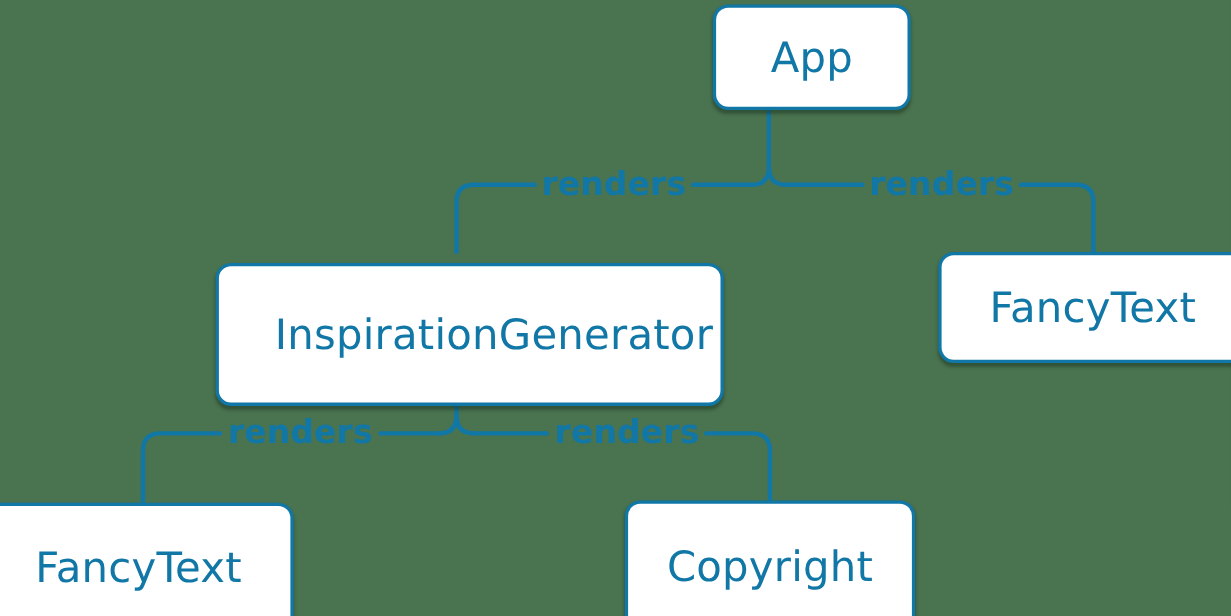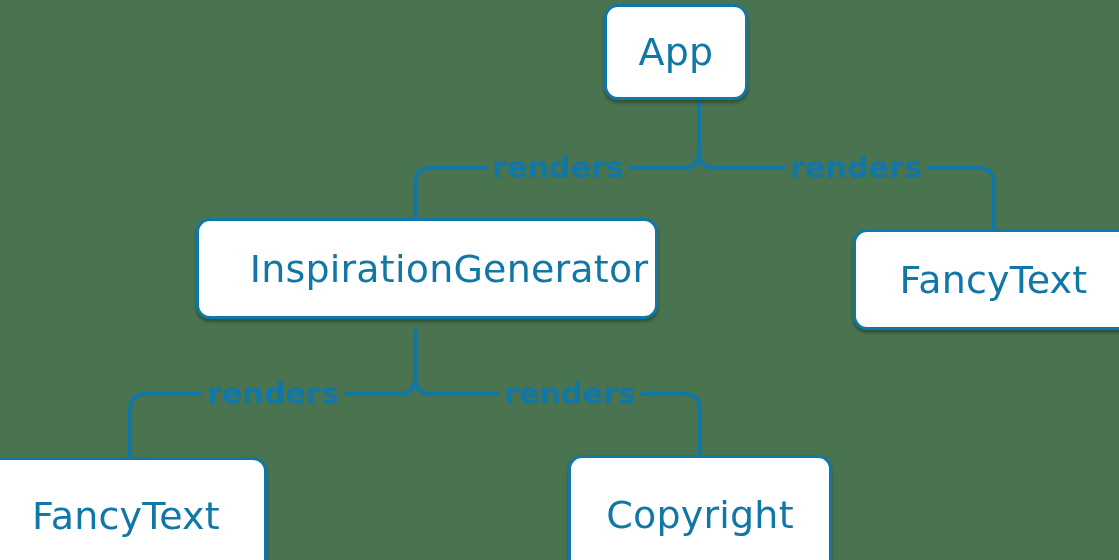--- a/index.html
+++ b/index.html
@@ -44,22 +44,22 @@
     position: absolute;
     color: #1177a6;
     font-size: 30px;
     font-weight: 600;
     letter-spacing: 0.1px;
     line-height: 1;
     transform: translate(-50%, -50%);
     z-index: 3;
     white-space: nowrap;
   }
-  #n-app        { left: 604px; top: 4px;   width: 144px; height: 96px; }
-  #n-inspgen    { left: 196px; top: 218px; width: 462px; height: 101px; padding-left: 44px; }
+  #n-app        { left: 648px; top: 4px;   width: 180px; height: 96px; }
+  #n-inspgen    { left: 196px; top: 239px; width: 462px; height: 130px; padding-left: 44px; }
   #n-fancy-right{ left: 853px; top: 229px; width: 281px; height: 101px; }
   #n-fancy-bl   { left: -15px; top: 457px; width: 282px; height: 118px; }
   #n-copyright  { left: 568px; top: 455px; width: 264px; height: 120px; }
 </style>
 </head>
 <body>
 
 <div id="stage">
 
   <svg id="wires" viewBox="0 0 1119 560" width="1119" height="560" xmlns="http://www.w3.org/2000/svg">

